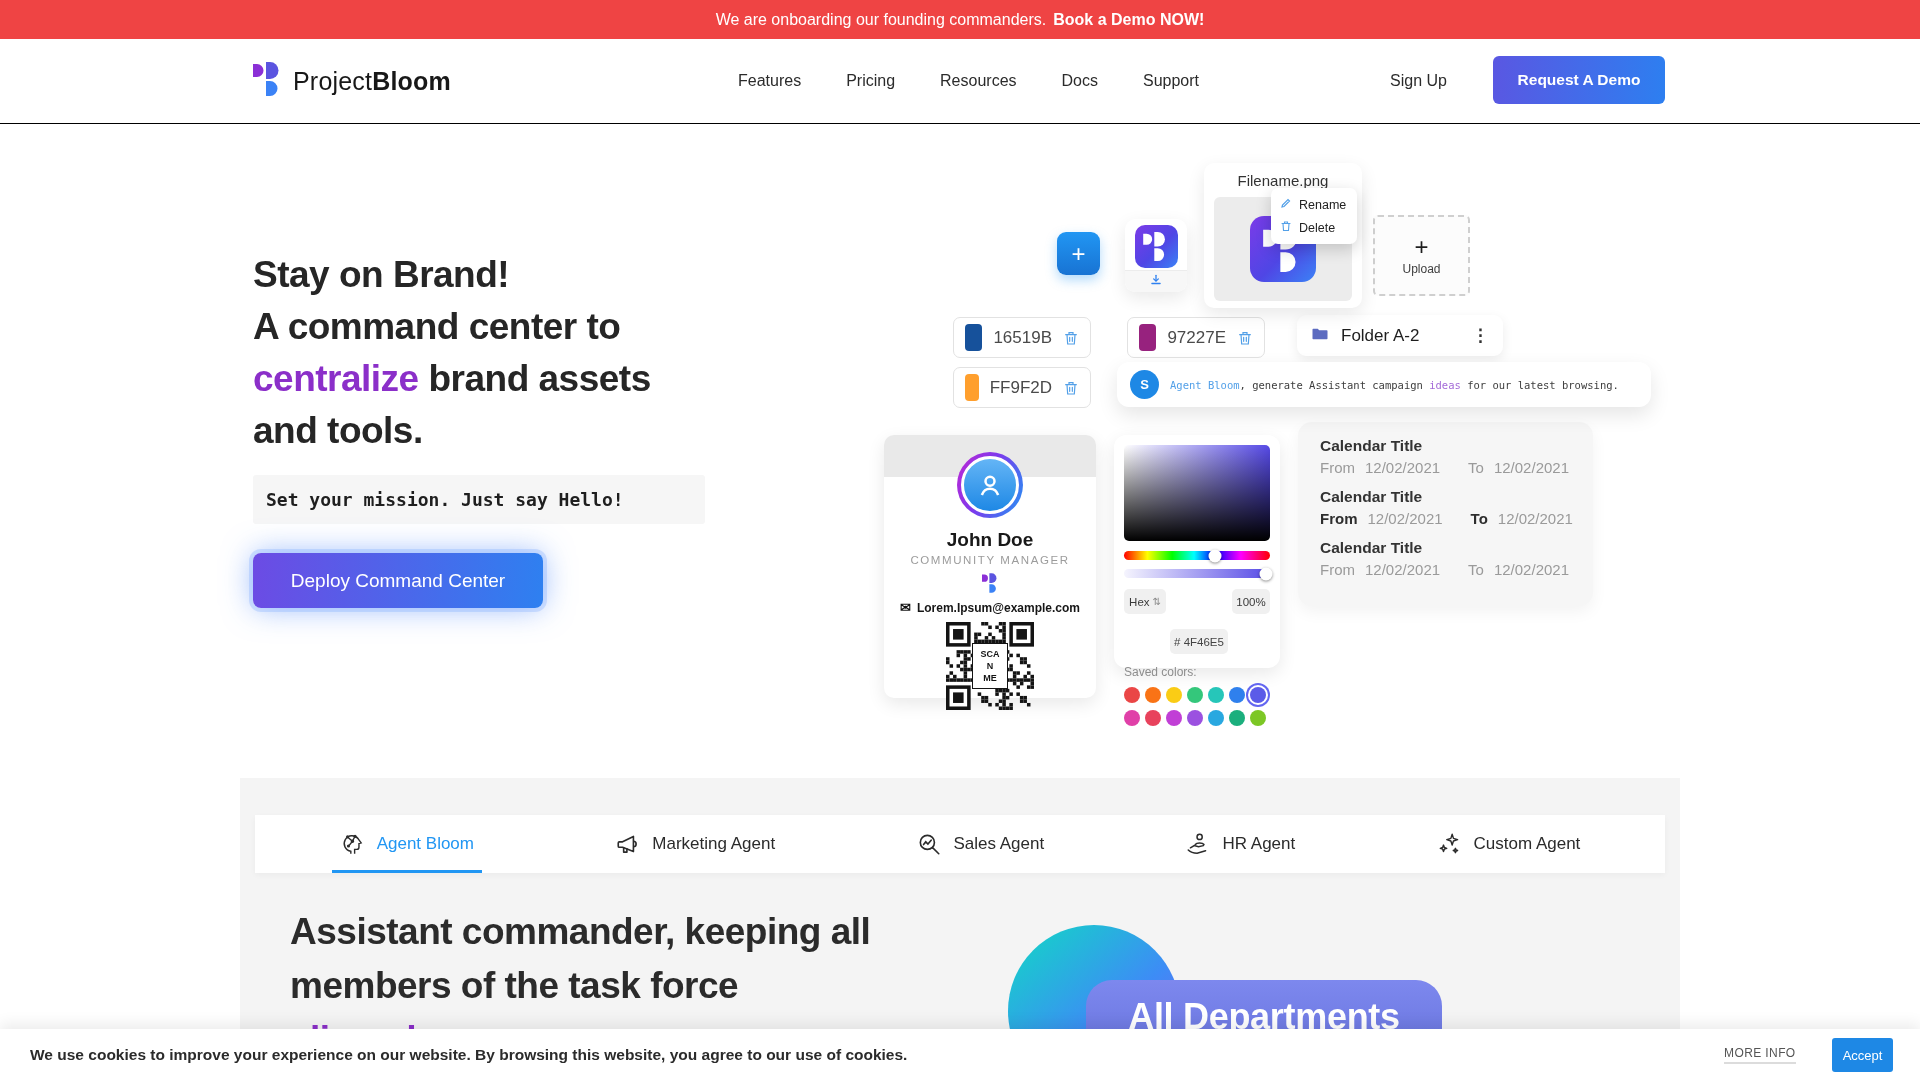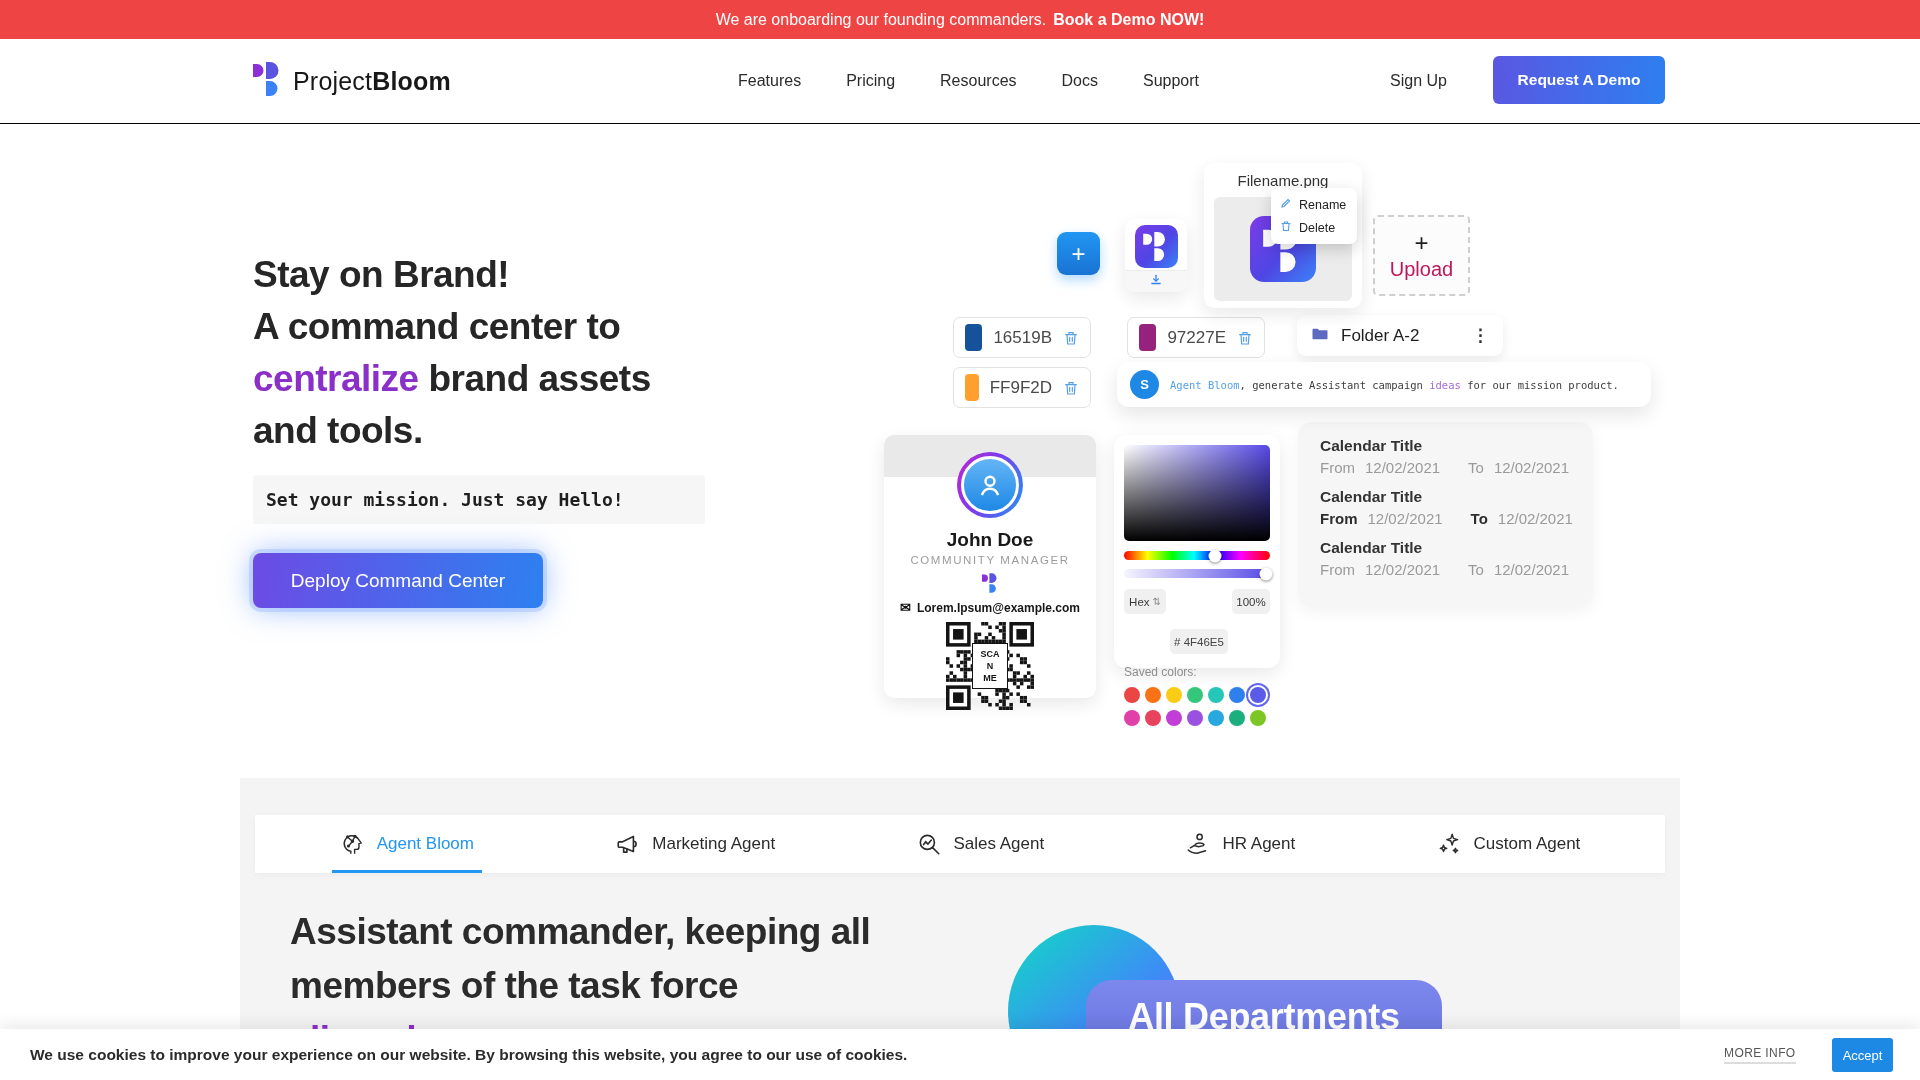--- a/index.html
+++ b/index.html
@@ -55,21 +55,21 @@
   .filename-body .mark-box{width:66px;height:66px;border-radius:14px;}
 
   .context-menu{position:absolute;left:1271px;top:188px;width:86px;z-index:3;background:#fff;border-radius:7px;
                 box-shadow:0 5px 16px rgba(0,0,0,.18);padding:5px 0;}
   .menu-item{display:flex;align-items:center;gap:7px;padding:4px 9px;font-size:12.5px;color:#222;cursor:pointer;}
 
   .upload-card{position:absolute;left:1373px;top:215px;width:97px;height:81px;background:#fcfcfc;
                border:2px dashed #cfcfcf;border-radius:5px;display:flex;flex-direction:column;align-items:center;
                justify-content:center;gap:3px;box-sizing:border-box;cursor:pointer;}
   .upload-plus{font-size:24px;color:#1e1e1e;line-height:1;font-weight:400;}
-  .upload-label{font-size:20px;color:#be185d;}
+  .upload-label{font-size:12px;color:#404040;}
 
   .swatch-card{position:absolute;height:41px;width:138px;background:#fff;border:1px solid #e2e2e2;border-radius:7px;
                display:flex;align-items:center;gap:11px;padding:0 11px;box-sizing:border-box;}
   .swatch-chip{width:27px;height:27px;border-radius:4px;}
   .swatch-hex{font-size:17px;color:#4a4a4a;}
   .icon-btn{margin-left:auto;background:none;border:none;padding:0;cursor:pointer;display:flex;align-items:center;}
 
   .folder-card{position:absolute;left:1297px;top:315px;width:206px;height:41px;background:#fff;border-radius:9px;
                box-shadow:0 4px 12px rgba(0,0,0,.08);display:flex;align-items:center;gap:12px;padding:0 14px;box-sizing:border-box;}
   .folder-label{font-size:17px;color:#1e1e1e;}
@@ -301,21 +301,21 @@
       <svg width="18" height="18" viewBox="0 0 24 24" fill="#5C6BC0">
           <path d="M3 5h6l2 2h10a1 1 0 0 1 1 1v10a1 1 0 0 1-1 1H3a1 1 0 0 1-1-1V6a1 1 0 0 1 1-1z"></path>
         </svg>
     </span>
     <span class="folder-label">Folder A-2</span>
     <span class="kebab">⋮</span>
   </div>
 
   <div class="chat-bubble">
     <span class="chat-avatar">S</span>
-    <span class="chat-text"><span class="chat-agent">Agent Bloom</span><span>, generate Assistant campaign </span><span class="chat-idea">ideas</span><span> for our mission product.</span></span>
+    <span class="chat-text"><span class="chat-agent">Agent Bloom</span><span>, generate Assistant campaign </span><span class="chat-idea">ideas</span><span> for our latest browsing.</span></span>
   </div>
 
   <div class="card profile-card">
     <div class="profile-head"></div>
     <div class="profile-avatar">
       <div class="profile-avatar-inner">
         <svg width="30" height="30" viewBox="0 0 24 24" fill="none" stroke="#fff" stroke-width="2">
             <circle cx="12" cy="9" r="3.6"></circle>
             <path d="M5.5 20c1.2-3.4 3.8-5 6.5-5s5.3 1.6 6.5 5"></path>
           </svg>

